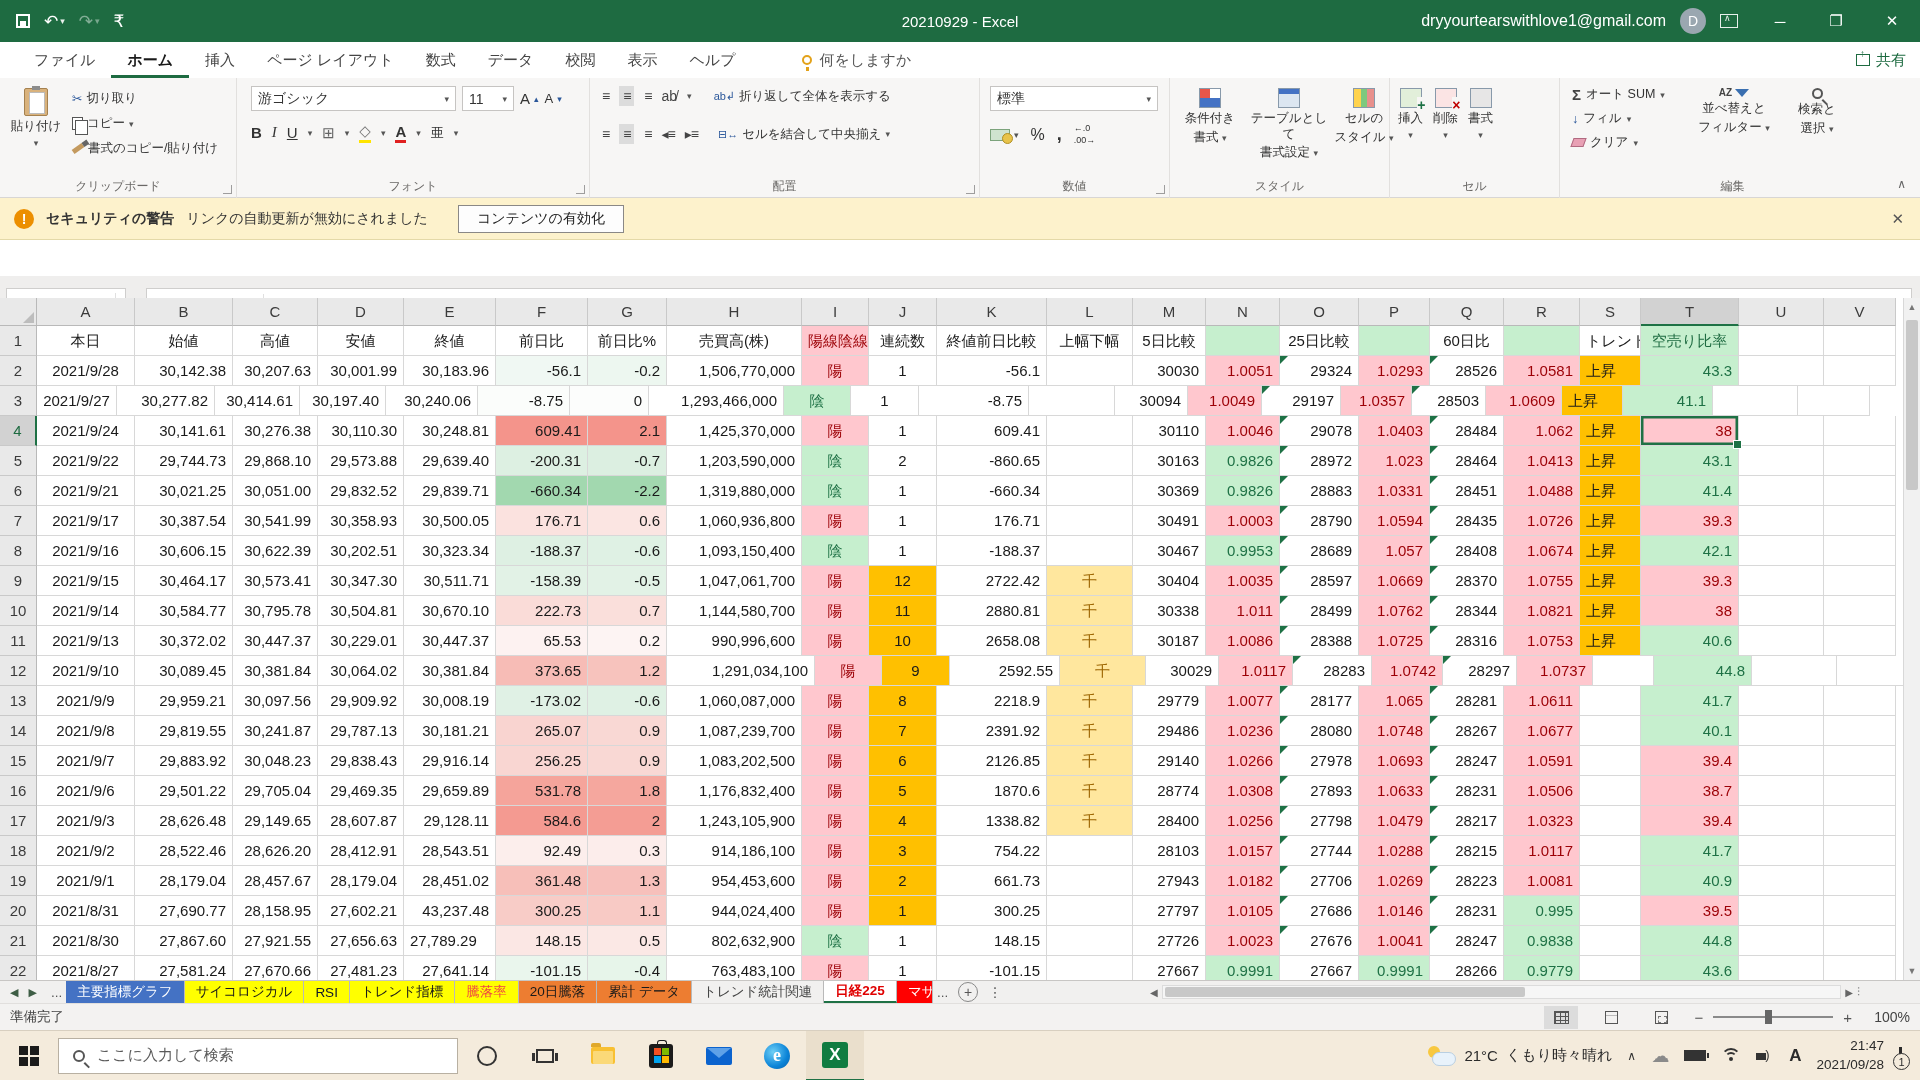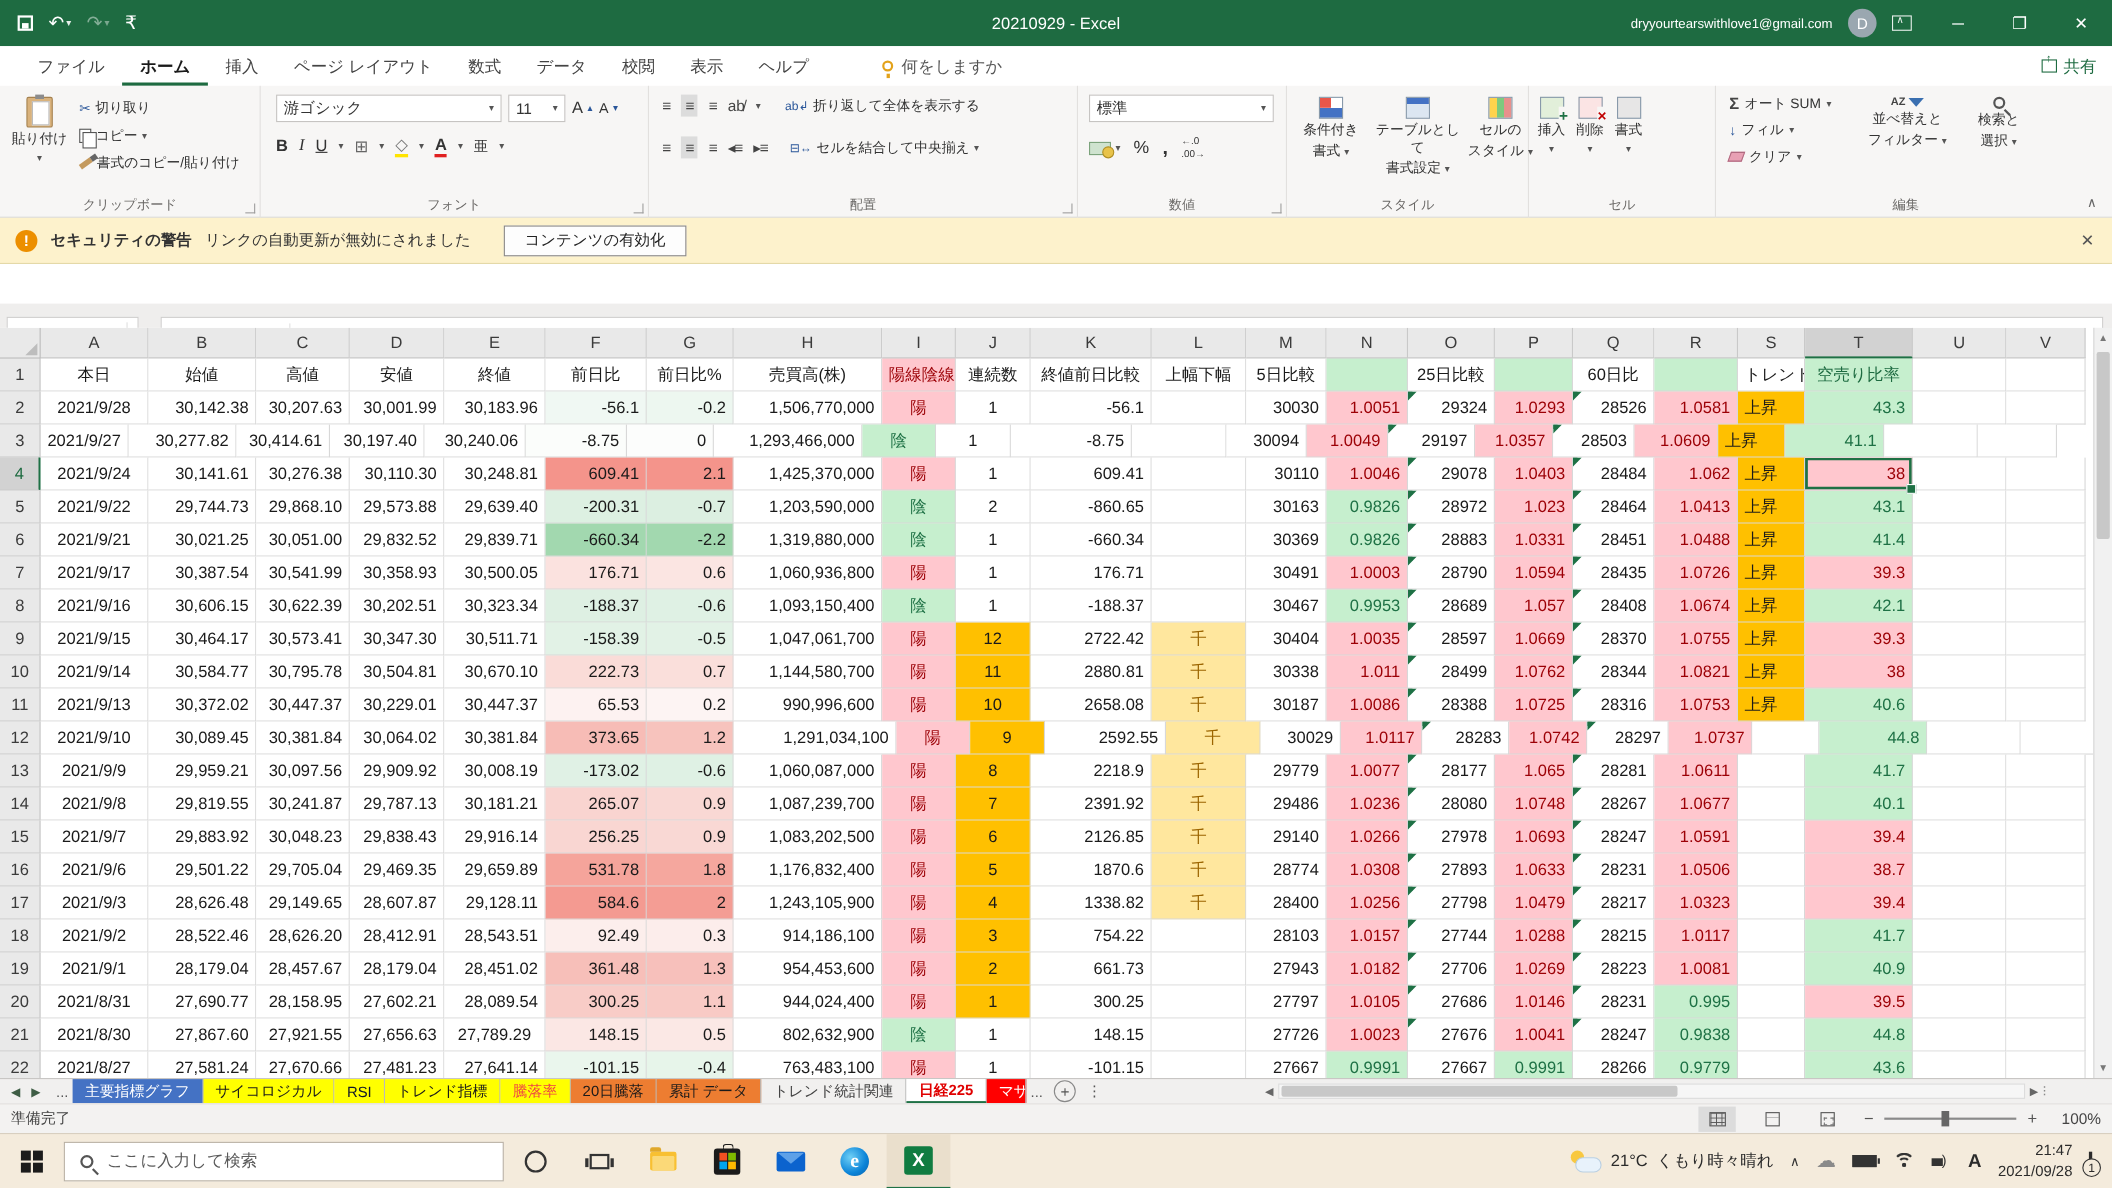--- a/index.html
+++ b/index.html
@@ -11,21 +11,21 @@
   .titlebar{position:absolute;left:0;top:0;width:1920px;height:42px;background:#1e6b41;color:#fff;
             display:flex;align-items:center;font-size:15px;}
   .qat{display:flex;align-items:center;gap:14px;padding-left:16px;width:190px;}
   .qat .qbtn{color:#fff;font-size:17px;display:flex;align-items:center;gap:2px;}
   .qbtn .car{font-size:9px;opacity:.9;}
   .dim{opacity:.45;}
   .i-save{width:14px;height:14px;border:2px solid #fff;position:relative;}
   .i-save:before{content:"";position:absolute;left:2px;bottom:0;width:6px;height:5px;background:#fff;}
   .tb-title{position:absolute;left:50%;transform:translateX(-50%);top:0;height:42px;display:flex;align-items:center;}
   .tb-right{position:absolute;right:0;top:0;height:42px;display:flex;align-items:center;gap:14px;padding-right:0;}
-  .account{font-size:12px;text-align:center;}
+  .account{font-size:16px;text-align:center;}
   .avatar{width:26px;height:26px;border-radius:50%;background:#9aa7b0;color:#fff;display:flex;align-items:center;justify-content:center;font-size:14px;}
   .ribopts{width:18px;height:14px;border:1.5px solid #fff;position:relative;opacity:.9;}
   .ribopts:before{content:"∧";position:absolute;left:3px;top:-2px;font-size:9px;}
   .winbtns{display:flex;height:42px;}
   .winbtn{width:56px;height:42px;display:flex;align-items:center;justify-content:center;font-size:15px;color:#fff;}
 
   
   .menurow{position:absolute;left:0;top:42px;width:1920px;height:36px;background:#fff;display:flex;align-items:center;font-size:15px;}
   .mtabs{display:flex;align-items:center;gap:0;padding-left:18px;}
   .mtab{padding:0 16px;height:36px;display:flex;align-items:center;color:#444;}
@@ -974,21 +974,21 @@
         <div class="g-cell c-green" style="width: 98px; text-align: right;">40.9</div>
         <div class="g-cell" style="width: 85px; text-align: right;"></div>
         <div class="g-cell" style="width: 72px; text-align: right;"></div>
       </div>
       <div class="g-row">
         <div class="g-rowhead">20</div>
         <div class="g-cell" style="width: 98px; text-align: center;">2021/8/31</div>
         <div class="g-cell" style="width: 98px; text-align: right;">27,690.77</div>
         <div class="g-cell" style="width: 85px; text-align: right;">28,158.95</div>
         <div class="g-cell" style="width: 86px; text-align: right;">27,602.21</div>
-        <div class="g-cell" style="width: 92px; text-align: right;">28,089.54</div>
+        <div class="g-cell" style="width: 92px; text-align: right;">43,237.48</div>
         <div class="g-cell" style="width: 92px; text-align: right; background: rgb(248, 204, 199);">300.25</div>
         <div class="g-cell" style="width: 79px; text-align: right; background: rgb(248, 202, 197);">1.1</div>
         <div class="g-cell" style="width: 135px; text-align: right;">944,024,400</div>
         <div class="g-cell c-pink" style="width: 67px; text-align: center;">陽</div>
         <div class="g-cell c-orange" style="width: 68px; text-align: center;">1</div>
         <div class="g-cell" style="width: 110px; text-align: right;">300.25</div>
         <div class="g-cell" style="width: 86px; text-align: center;"></div>
         <div class="g-cell" style="width: 73px; text-align: right;">27797</div>
         <div class="g-cell c-pink" style="width: 74px; text-align: right;">1.0105</div>
         <div class="g-cell c-tri" style="width: 79px; text-align: right;">27686</div>
@@ -999,21 +999,21 @@
         <div class="g-cell c-pink" style="width: 98px; text-align: right;">39.5</div>
         <div class="g-cell" style="width: 85px; text-align: right;"></div>
         <div class="g-cell" style="width: 72px; text-align: right;"></div>
       </div>
       <div class="g-row">
         <div class="g-rowhead">21</div>
         <div class="g-cell" style="width: 98px; text-align: center;">2021/8/30</div>
         <div class="g-cell" style="width: 98px; text-align: right;">27,867.60</div>
         <div class="g-cell" style="width: 85px; text-align: right;">27,921.55</div>
         <div class="g-cell" style="width: 86px; text-align: right;">27,656.63</div>
-        <div class="g-cell" style="width: 92px; text-align: center;">27,789.29</div>
+        <div class="g-cell" style="width: 92px; text-align: left;">27,789.29</div>
         <div class="g-cell" style="width: 92px; text-align: right; background: rgb(251, 231, 228);">148.15</div>
         <div class="g-cell" style="width: 79px; text-align: right; background: rgb(251, 232, 229);">0.5</div>
         <div class="g-cell" style="width: 135px; text-align: right;">802,632,900</div>
         <div class="g-cell c-green" style="width: 67px; text-align: center;">陰</div>
         <div class="g-cell" style="width: 68px; text-align: center;">1</div>
         <div class="g-cell" style="width: 110px; text-align: right;">148.15</div>
         <div class="g-cell" style="width: 86px; text-align: center;"></div>
         <div class="g-cell" style="width: 73px; text-align: right;">27726</div>
         <div class="g-cell c-pink" style="width: 74px; text-align: right;">1.0023</div>
         <div class="g-cell c-tri" style="width: 79px; text-align: right;">27676</div>

